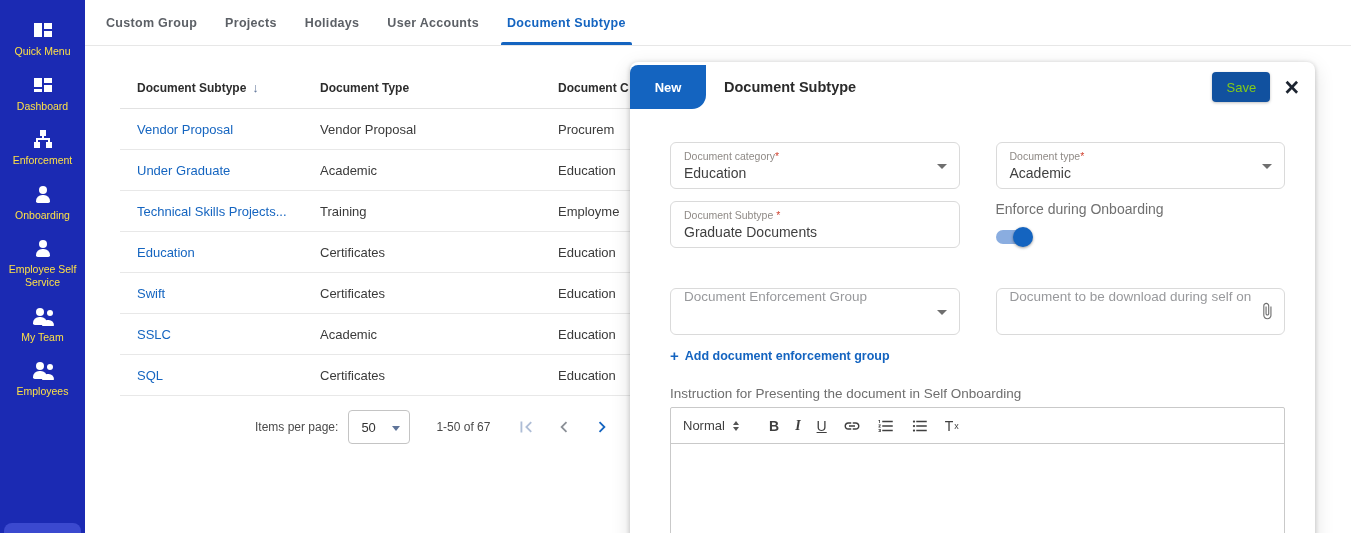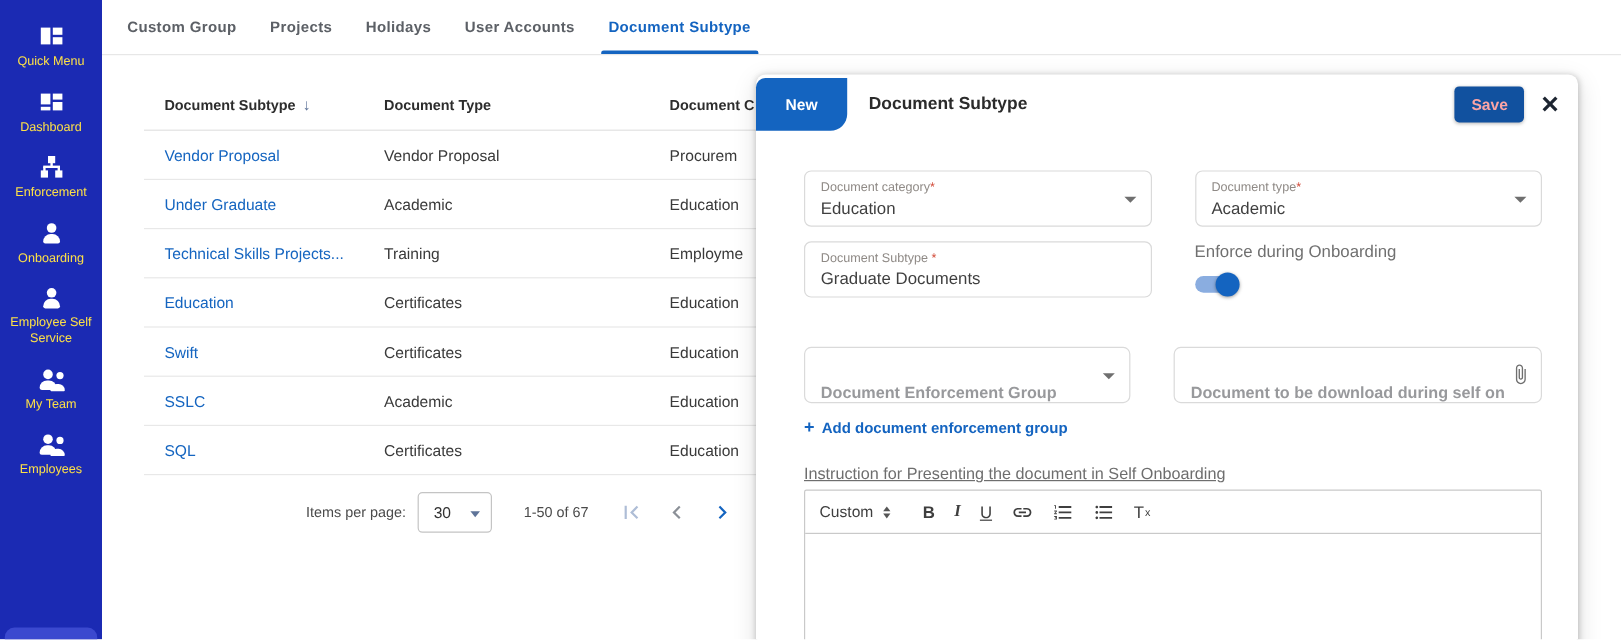--- a/index.html
+++ b/index.html
@@ -64,42 +64,42 @@
   .pg.first svg path { fill:#aebdd6; }
   .pg.prev svg path { fill:#8b9097; }
   .pg.next svg path, .pg.last svg path { fill:#1565c0; }
 
   
   .card { position:absolute; left:630px; top:62px; width:685px; height:520px; background:#fff; border-radius:8px; box-shadow:0 1px 5px rgba(0,0,0,.22), 0 6px 20px rgba(0,0,0,.13); z-index:3; }
   .card-head { display:flex; align-items:center; height:50px; }
   .new-tab { width:76px; height:44px; background:#1464c0; color:#fff; font-weight:bold; font-size:13px; display:flex; align-items:center; justify-content:center; border-radius:8px 0 14px 0; cursor:pointer; }
   .card-title { font-size:14.5px; font-weight:bold; color:#2b2b2b; margin-left:18px; }
   .spacer { flex:1; }
-  .save { width:58px; height:30px; background:#11519f; color:#fca5a5; border:none; border-radius:4px; font-size:13px; font-weight:bold; cursor:pointer; margin-right:14px; box-shadow:0 1px 3px rgba(0,0,0,.25); }
+  .save { width:58px; height:30px; background:#11519f; color:#84cc16; border:none; border-radius:4px; font-size:13px; font-weight:normal; cursor:pointer; margin-right:14px; box-shadow:0 1px 3px rgba(0,0,0,.25); }
   .close { font-size:25px; font-weight:900; color:#1c2430; margin-right:16px; cursor:pointer; line-height:1; }
   .card-body { padding:0 30px 0 40px; }
   .frow { display:grid; grid-template-columns:1fr 1fr; column-gap:36px; }
   .r1 { margin-top:30px; }
   .r2 { margin-top:12px; }
   .r3 { margin-top:40px; }
   .fld { position:relative; border:1px solid #dadada; border-radius:6px; height:47px; padding:7px 30px 0 13px; background:#fff; cursor:pointer; }
   .fld .lab { font-size:10.5px; color:#8f8a86; display:block; }
   .fld .req { color:#d14836; }
   .fld .val { font-size:14px; color:#3f3f3f; display:block; margin-top:3px; }
-  .fld.center { display:flex; align-items:flex-end; padding-top:16px;font-weight:bold; }
+  .fld.center { display:flex; align-items:flex-start; padding-top:0; }
   .ph { font-size:13.5px; color:#98999c; white-space:nowrap; overflow:hidden; text-overflow:ellipsis; max-width:100%; }
   .caret { position:absolute; right:12px; top:50%; margin-top:-2px; width:0; height:0; border-left:5px solid transparent; border-right:5px solid transparent; border-top:5px solid #6f6f6f; }
   .clip { position:absolute; right:8px; top:13px; }
   .clip path { fill:#6f6f6f; }
   .enf-label { font-size:14px; color:#707070; display:block; }
   .toggle { position:relative; display:inline-block; width:36px; height:14px; border-radius:7px; background:#8aade0; margin-top:13px; cursor:pointer; }
   .knob { position:absolute; right:-1px; top:-3px; width:20px; height:20px; border-radius:50%; background:#1464c0; box-shadow:0 1px 3px rgba(0,0,0,.4); }
   .add-link { margin-top:12px; color:#1464c0; font-size:12.5px; font-weight:bold; display:flex; align-items:center; gap:6px; cursor:pointer; }
   .add-link .plus { font-size:15px; font-weight:bold; }
-  .instr { margin-top:22px; font-size:13.5px; color:#6e6e6e;text-decoration:underline; }
+  .instr { margin-top:22px; font-size:13.5px; color:#6e6e6e; }
   .editor { margin-top:6px; border:1px solid #c9c9c9; border-radius:2px; background:#fff; }
   .toolbar { height:36px; border-bottom:1px solid #c9c9c9; display:flex; align-items:center; padding:0 12px; gap:16px; color:#3f3f3f; }
   .fmt { display:flex; align-items:center; gap:8px; font-size:13px; cursor:pointer; min-width:70px; }
   .updown { display:inline-flex; flex-direction:column; gap:2px; }
   .updown i { display:block; width:0; height:0; border-left:3.5px solid transparent; border-right:3.5px solid transparent; }
   .updown .u { border-bottom:4px solid #555; }
   .updown .d { border-top:4px solid #555; }
   .tbtn { font-size:14px; cursor:pointer; display:inline-flex; align-items:center; color:#3f3f3f; }
   .tbtn.b { font-weight:900; }
   .tbtn.i { font-style:italic; font-family:"Liberation Serif", serif; font-weight:bold; }
@@ -232,21 +232,21 @@
     </div>
     <div class="tr">
       <a class="td link">SQL</a>
       <div class="td">Certificates</div>
       <div class="td c3">Education</div>
     </div>
 
     <div class="pager">
       <span>Items per page:</span>
       <div class="pp-select">
-        <span>30</span>
+        <span>50</span>
         <i class="pp-car"></i>
       </div>
       <span class="pp-range">1-50 of 67</span>
       <span class="pg first">
           <svg viewBox="0 0 24 24">
             <path d="M18.41 16.59 13.82 12l4.59-4.59L17 6l-6 6 6 6 1.41-1.41zM6 6h2v12H6V6z"></path>
           </svg>
         </span>
       <span class="pg prev">
           <svg viewBox="0 0 24 24">
@@ -316,21 +316,21 @@
       <div class="add-link">
         <span class="plus">+</span>
         <span>Add document enforcement group</span>
       </div>
 
       <div class="instr">Instruction for Presenting the document in Self Onboarding</div>
 
       <div class="editor">
         <div class="toolbar">
           <div class="fmt">
-            <span>Custom</span>
+            <span>Normal</span>
             <span class="updown">
                 <i class="u"></i>
                 <i class="d"></i>
               </span>
           </div>
           <span class="tbtn b">B</span>
           <span class="tbtn i">I</span>
           <span class="tbtn u">U</span>
           <span class="tbtn">
               <svg viewBox="0 0 24 24">

